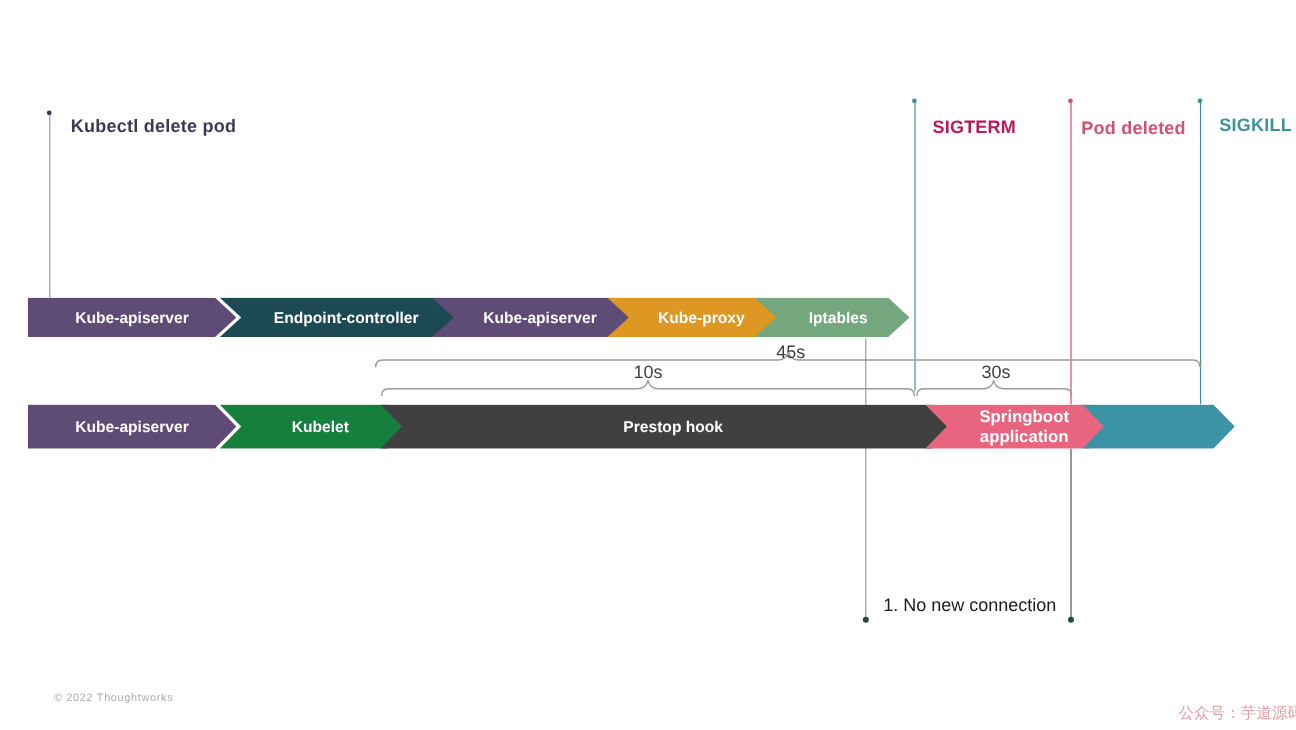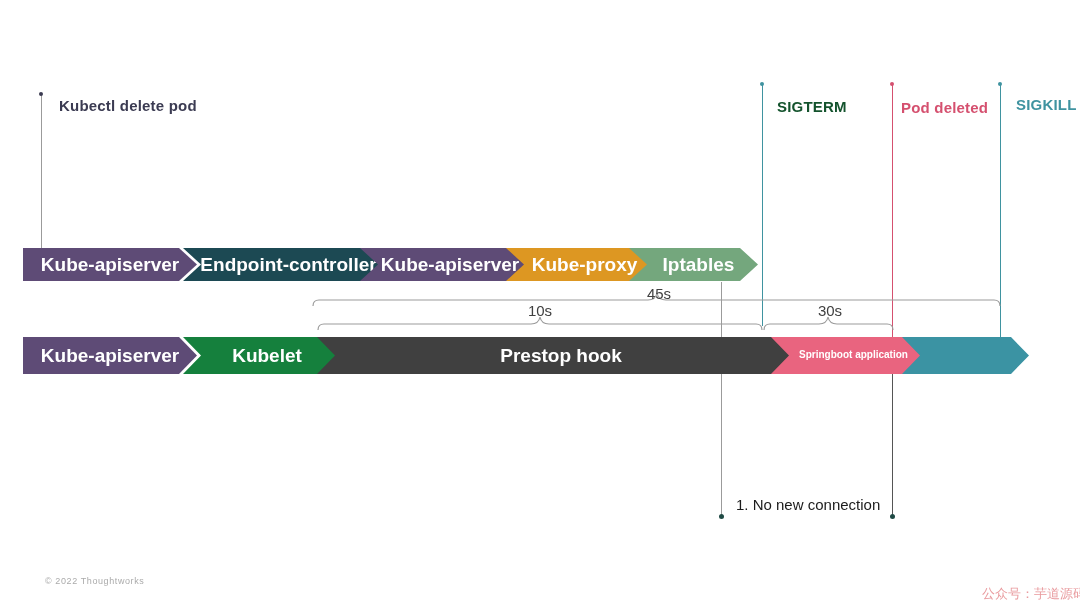--- a/index.html
+++ b/index.html
@@ -5,27 +5,27 @@
   html,body{margin:0;padding:0;background:#ffffff;}
   .canvas{
     position:relative;width:1080px;height:608px;background:#ffffff;
     font-family:"Liberation Sans",sans-serif;overflow:hidden;
   }
   .vline{position:absolute;width:1px;}
   .dot{position:absolute;border-radius:50%;}
   .marker-label{position:absolute;font-weight:bold;font-size:15px;letter-spacing:.2px;white-space:nowrap;}
   .arrow{
     position:absolute;display:flex;align-items:center;justify-content:center;
-    color:#ffffff;font-weight:bold;font-size:19px;text-align:center;white-space:nowrap;
+    color:#ffffff;font-weight:bold;font-size:13px;text-align:center;white-space:nowrap;
   }
   .row1 .arrow{top:248px;height:33px;}
   .row2 .arrow{top:337px;height:37px;}
   .arrow.flat{clip-path:polygon(0 0,calc(100% - 18px) 0,100% 50%,calc(100% - 18px) 100%,0 100%);}
   .arrow.notch{clip-path:polygon(0 0,calc(100% - 18px) 0,100% 50%,calc(100% - 18px) 100%,0 100%,18px 50%);padding-left:10px;}
-  .arrow.two-line{white-space:normal;font-size:10px;line-height:1.08;}
+  .arrow.two-line{white-space:normal;font-size:14px;line-height:1.08;}
   .duration{position:absolute;width:70px;text-align:center;font-size:15px;color:#404040;}
   .annotation{position:absolute;font-size:15px;color:#1c1c1c;}
   .braces{position:absolute;left:0;top:0;pointer-events:none;}
   .footer{position:absolute;left:45px;top:576px;font-size:9px;color:#ababab;letter-spacing:.6px;}
   .watermark{position:absolute;left:982px;top:585px;font-size:13px;color:#e5898d;opacity:.85;white-space:nowrap;}
 </style>
 </head>
 <body>
 
 <div class="canvas">
@@ -38,21 +38,21 @@
   <div class="vline" style="left: 1000px; top: 85px; height: 252px; background: rgb(63, 147, 160);"></div>
 
   <div class="dot" style="left:39px;top:92px;width:4px;height:4px;background:#3b3b52;"></div>
   <div class="dot" style="left: 760px; top: 82px; width: 4px; height: 4px; background: rgb(63, 147, 160);"></div>
   <div class="dot" style="left: 890px; top: 82px; width: 4px; height: 4px; background: rgb(213, 80, 111);"></div>
   <div class="dot" style="left: 998px; top: 82px; width: 4px; height: 4px; background: rgb(63, 147, 160);"></div>
   <div class="dot" style="left: 719px; top: 514px; width: 5px; height: 5px; background: rgb(31, 74, 68);"></div>
   <div class="dot" style="left: 890px; top: 514px; width: 5px; height: 5px; background: rgb(31, 74, 68);"></div>
 
   <div class="marker-label" style="left: 59px; top: 97px; color: rgb(59, 59, 82);">Kubectl delete pod</div>
-  <div class="marker-label" style="left: 777px; top: 98px; color: #14532d;">SIGTERM</div>
+  <div class="marker-label" style="left: 777px; top: 98px; color: #be185d;">SIGTERM</div>
   <div class="marker-label" style="left: 901px; top: 99px; color: rgb(213, 80, 111);">Pod deleted</div>
   <div class="marker-label" style="left: 1016px; top: 96px; color: rgb(63, 147, 160);">SIGKILL</div>
 
   <div class="row1">
     <div class="arrow flat" style="left: 23px; width: 174px; background: rgb(94, 75, 118);">Kube-apiserver</div>
     <div class="arrow notch" style="left: 183px; width: 191px; background: rgb(28, 73, 83);">Endpoint-controller</div>
     <div class="arrow notch" style="left: 360px; width: 160px; background: rgb(94, 75, 118);">Kube-apiserver</div>
     <div class="arrow notch" style="left: 506px; width: 137px; background: rgb(221, 151, 34);">Kube-proxy</div>
     <div class="arrow notch" style="left: 629px; width: 119px; background: rgb(116, 167, 125);">Iptables</div>
   </div>

